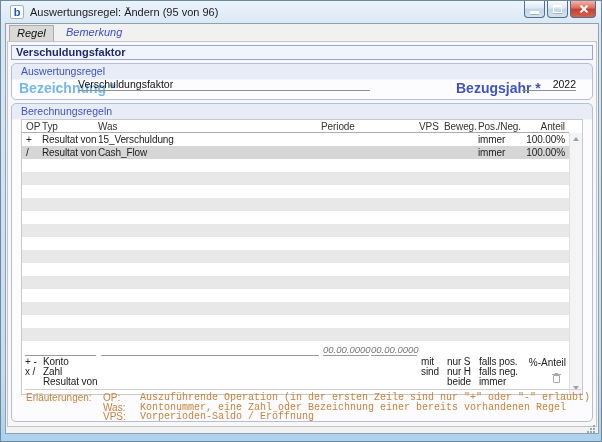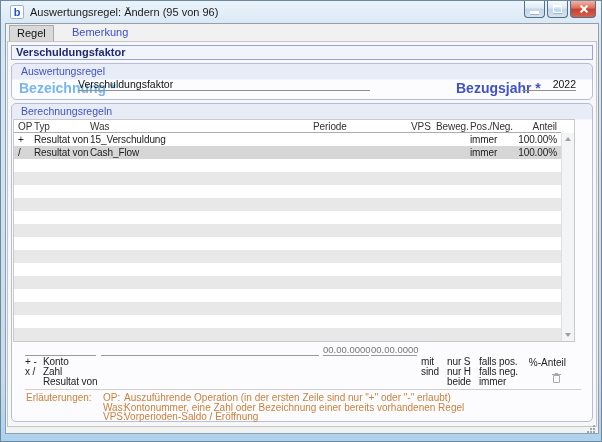--- a/index.html
+++ b/index.html
@@ -29,23 +29,23 @@
     border-top:2px solid #FFFFFF;box-shadow:0 1px 0 #9FB5C6;}
   .glyph-close{position:absolute;left:7px;top:3px;width:12px;height:10px;}
   .xbar{position:absolute;left:1px;top:4px;width:10px;height:2px;background:#FFFFFF;border-radius:1px;}
   .xbar.a{transform:rotate(45deg);}
   .xbar.b{transform:rotate(-45deg);}
 
   
   .client{position:absolute;left:4px;top:22px;width:594px;height:411px;
     background:#F1F1F1;border:1px solid #90A0AE;}
   .tab{position:absolute;top:24px;height:16px;font-size:11px;line-height:15px;
-    padding:0 7px;white-space:nowrap;cursor:default;}
+    padding:0 7px;white-space:nowrap;cursor:default;font-style:italic;}
   .tab-active{left:8px;background:#D9D9D9;border:1px solid #ABABAB;border-bottom:none;color:#111111;}
-  .tab-inactive{left:64px;color:#3B4FC8;}
+  .tab-inactive{left:58px;color:#3B4FC8;}
   .page{position:absolute;left:6px;top:40px;width:590px;height:386px;
     background:#F7F7F7;border:1px solid #C5C5C5;}
 
   
   .header-band{position:absolute;left:10px;top:44px;width:582px;height:15px;
     background:#F2F4FC;border:1px solid #98A5D0;font-size:11px;font-weight:bold;
     color:#1F2A6E;line-height:13px;padding-left:4px;white-space:nowrap;}
 
   
   .group{position:absolute;left:10px;width:582px;border:1px solid #B4BEDA;border-radius:5px;
@@ -57,21 +57,21 @@
   
   .lbl{position:absolute;font-size:14px;white-space:nowrap;font-weight:bold;}
   .lbl-bez{left:7px;top:16px;color:#76B7E9;}
   .lbl-jahr{left:444px;top:16px;color:#4053BE;}
   .field{position:absolute;font-size:10.5px;color:#111111;border-bottom:1px solid #8F8F8F;
     height:13px;white-space:nowrap;}
   .field-bez{left:66px;top:14px;width:292px;}
   .field-jahr{left:510px;top:14px;width:54px;text-align:right;}
 
   
-  .grid{position:absolute;left:1px;top:15px;width:562px;height:223px;
+  .grid{position:absolute;left:9px;top:15px;width:562px;height:276px;
     background:#FFFFFF;border:1px solid #C9C9C9;}
   .gh{position:absolute;left:0;top:0;width:547px;height:13px;border-bottom:1px solid #ADADAD;
     font-size:10px;color:#333333;letter-spacing:-0.1px;}
   .gh span,.gr span{position:absolute;top:1px;white-space:nowrap;}
   .c-op{left:4px;}.c-typ{left:20px;}.c-was{left:76px;}.c-per{left:299px;}
   .c-vps{left:397px;}.c-bew{left:422px;}.c-pn{left:456px;}.c-ant{right:4px;}
   .gr{position:absolute;left:0;width:547px;height:13px;font-size:10px;color:#222222;letter-spacing:-0.1px;}
   .row-0{top:13px;background:#FFFFFF;}
   .row-1{top:26px;background:#D6D6D6;}
   .stripes{position:absolute;left:0;top:39px;width:547px;height:182px;display:flex;flex-direction:column;}
@@ -82,21 +82,21 @@
   .sbtn{position:absolute;left:0;width:12px;height:12px;}
   .sbtn.up{top:0;}
   .sbtn.down{bottom:0;}
   .tri-up{width:0;height:0;border-left:3px solid transparent;border-right:3px solid transparent;
     border-bottom:4px solid #9AA0A6;margin:4px auto 0;}
   .tri-down{width:0;height:0;border-left:3px solid transparent;border-right:3px solid transparent;
     border-top:4px solid #9AA0A6;margin:4px auto 0;}
 
   
   .efield{position:absolute;height:12px;border-bottom:1px solid #9A9A9A;font-size:9.5px;
-    color:#777777;text-align:center;white-space:nowrap;}
+    color:#777777;text-align:center;white-space:nowrap;font-style:italic;}
   .ef-a{left:13px;top:240px;width:71px;}
   .ef-b{left:89px;top:240px;width:218px;}
   .ef-von{left:311px;top:240px;width:46px;}
   .ef-bis{left:359px;top:240px;width:46px;}
   .lgcol{position:absolute;top:253px;}
   .lgcol span{display:block;font-size:10px;line-height:10px;color:#222222;white-space:nowrap;letter-spacing:-0.1px;}
   .lg-op{left:13px;}
   .lg-typ{left:31px;}
   .lg-mit{left:409px;}
   .lg-nur{left:435px;}
@@ -107,21 +107,21 @@
     border-radius:0 0 1px 1px;}
   .trash-lid{position:absolute;left:0;top:2px;width:9px;height:1px;background:#A8A8A8;}
   .trash-handle{position:absolute;left:3px;top:1px;width:3px;height:1px;background:#A8A8A8;}
   .legend-sep{position:absolute;left:13px;top:285px;width:556px;border-top:1px solid #CFCFCF;}
 
   
   .erl-label{position:absolute;left:14px;top:288px;font-size:10px;color:#C8823C;white-space:nowrap;}
   .erl-line{position:absolute;left:0;width:100%;height:10px;font-size:10px;color:#C8823C;}
   .erl-0{top:288px;}.erl-1{top:297.5px;}.erl-2{top:307px;}
   .erl-term{position:absolute;left:91px;white-space:nowrap;}
-  .erl-text{position:absolute;left:112px;white-space:nowrap;}
+  .erl-text{position:absolute;left:128px;white-space:nowrap;font-family:Liberation Mono, monospace;}
 
   
   .resize-grip{position:absolute;left:584px;top:422px;width:11px;height:11px;}
   .resize-grip b{position:absolute;left:8px;top:2px;width:2px;height:2px;background:#9AA8B2;
     box-shadow:0 3px 0 #9AA8B2,0 6px 0 #9AA8B2,-3px 3px 0 #9AA8B2,-3px 6px 0 #9AA8B2,-6px 6px 0 #9AA8B2;}
 </style>
 </head>
 <body>
 
 <div class="window">

